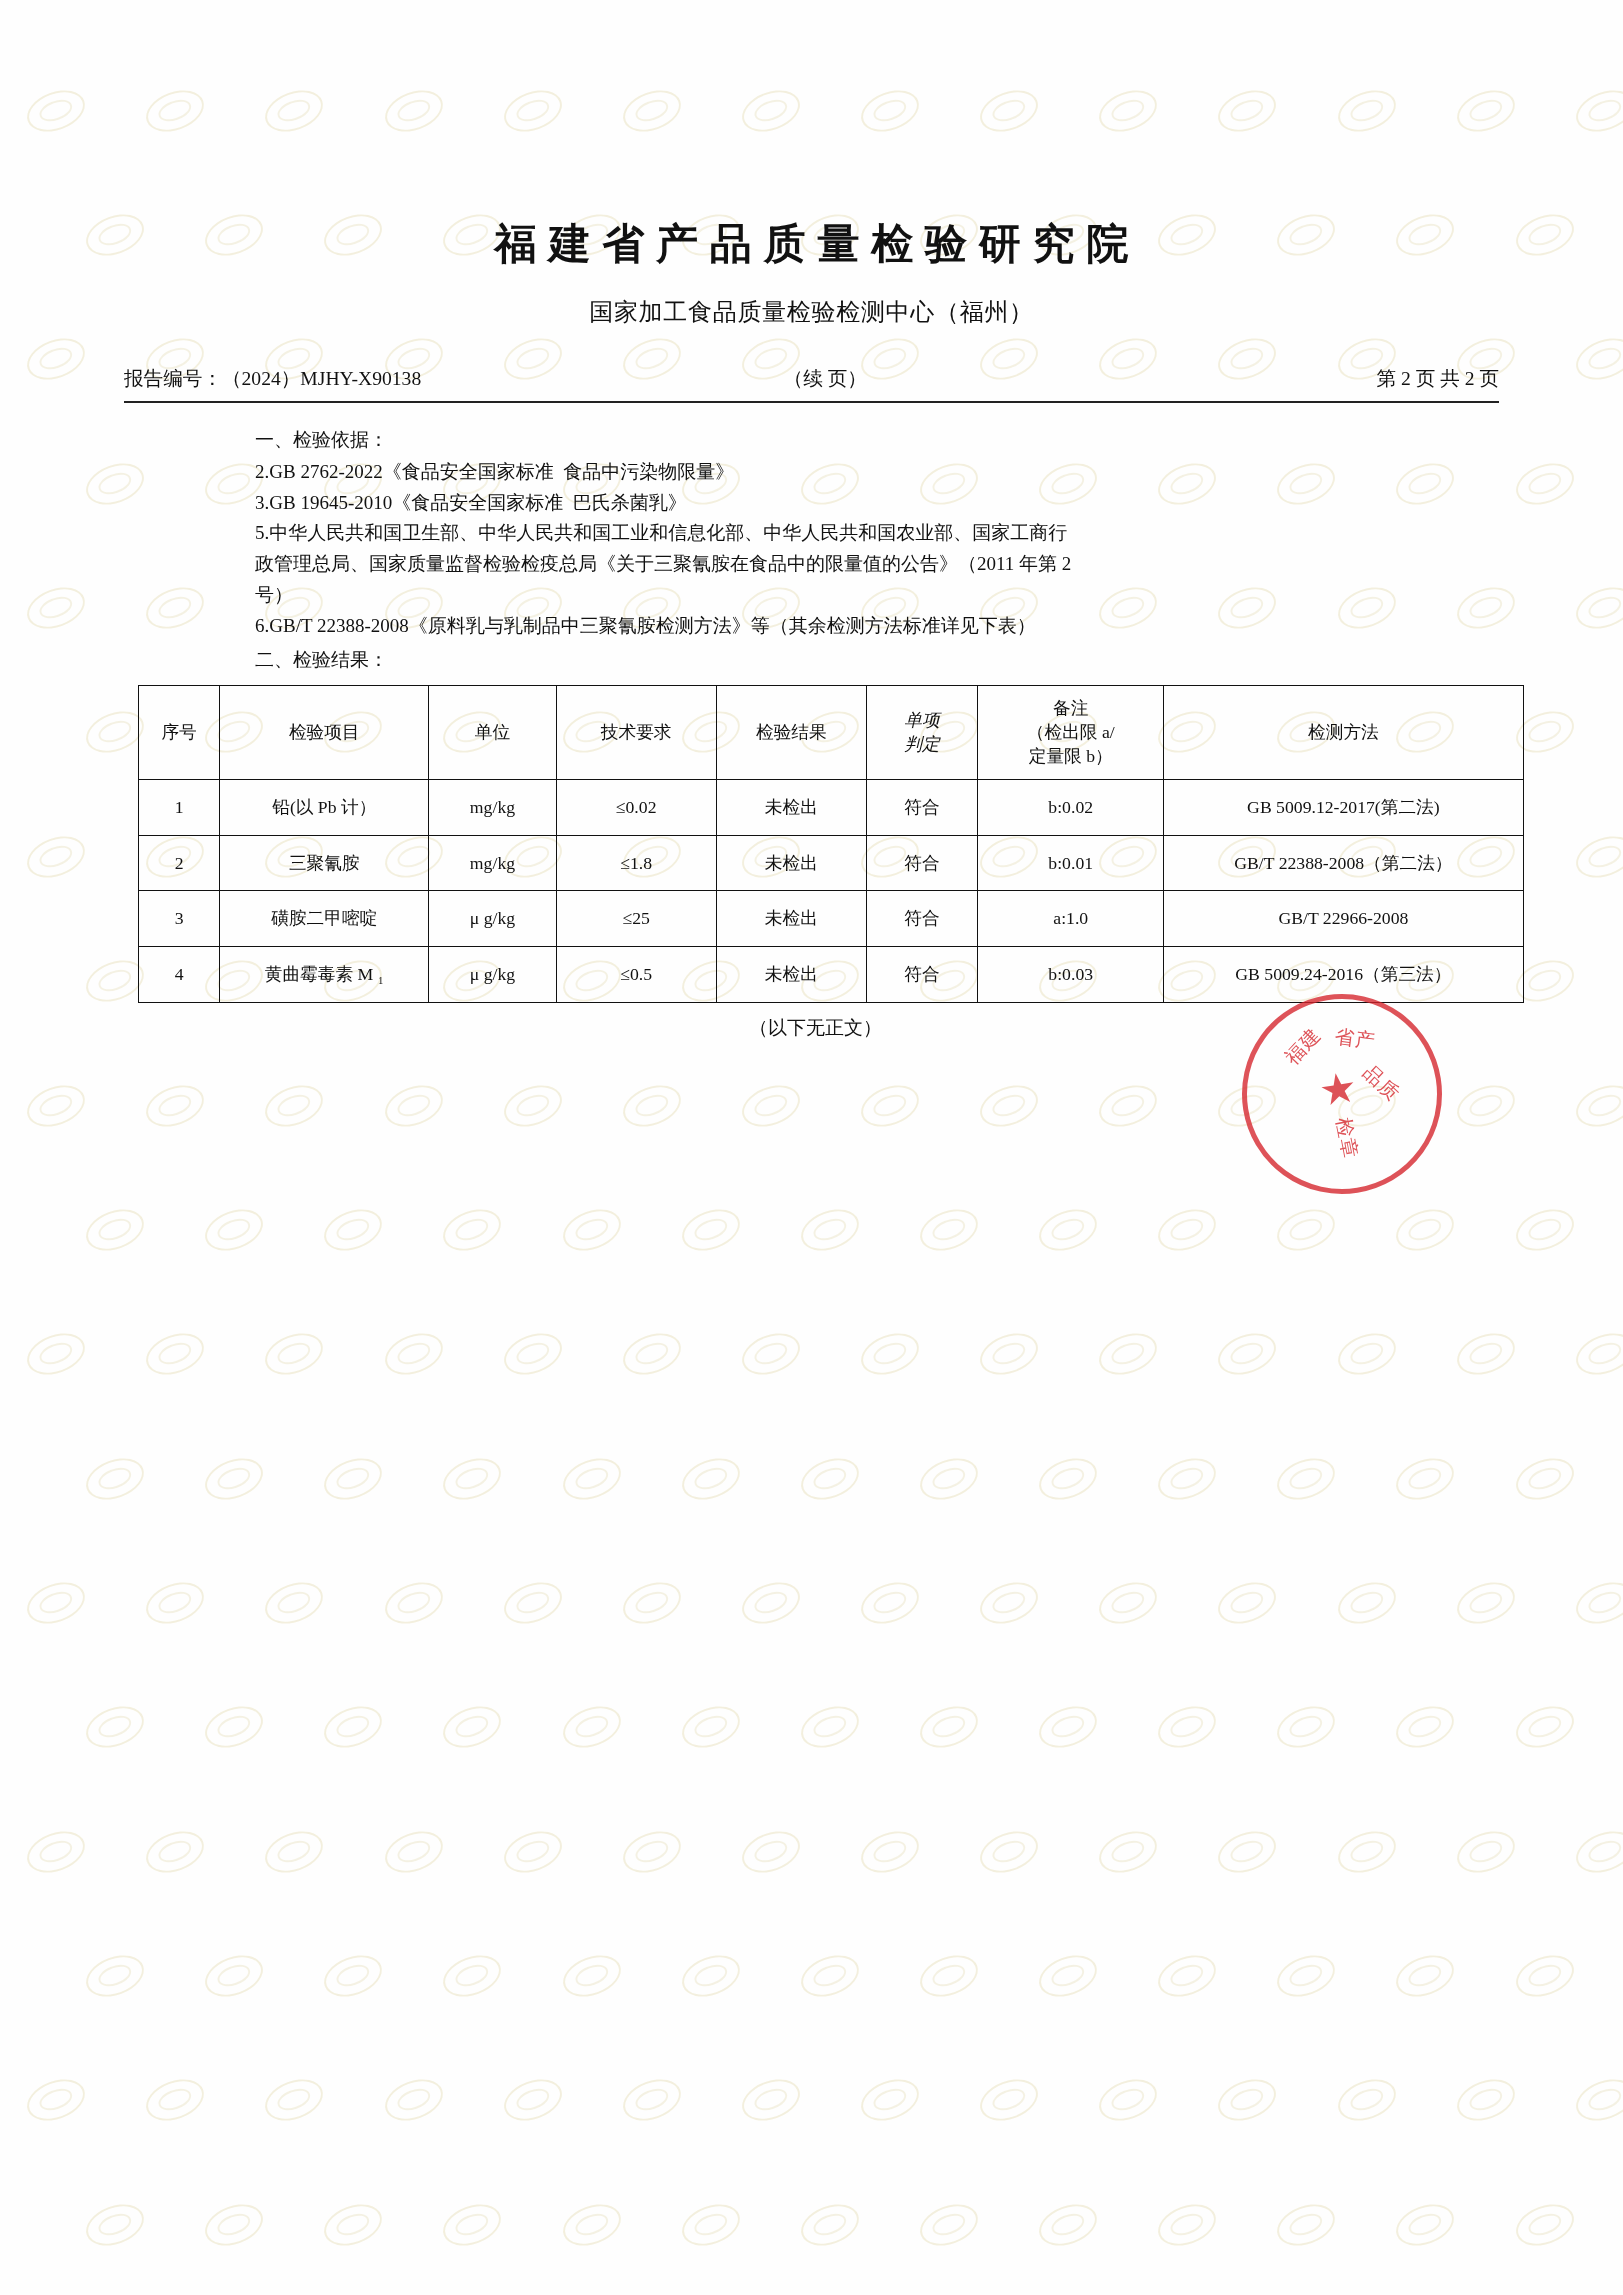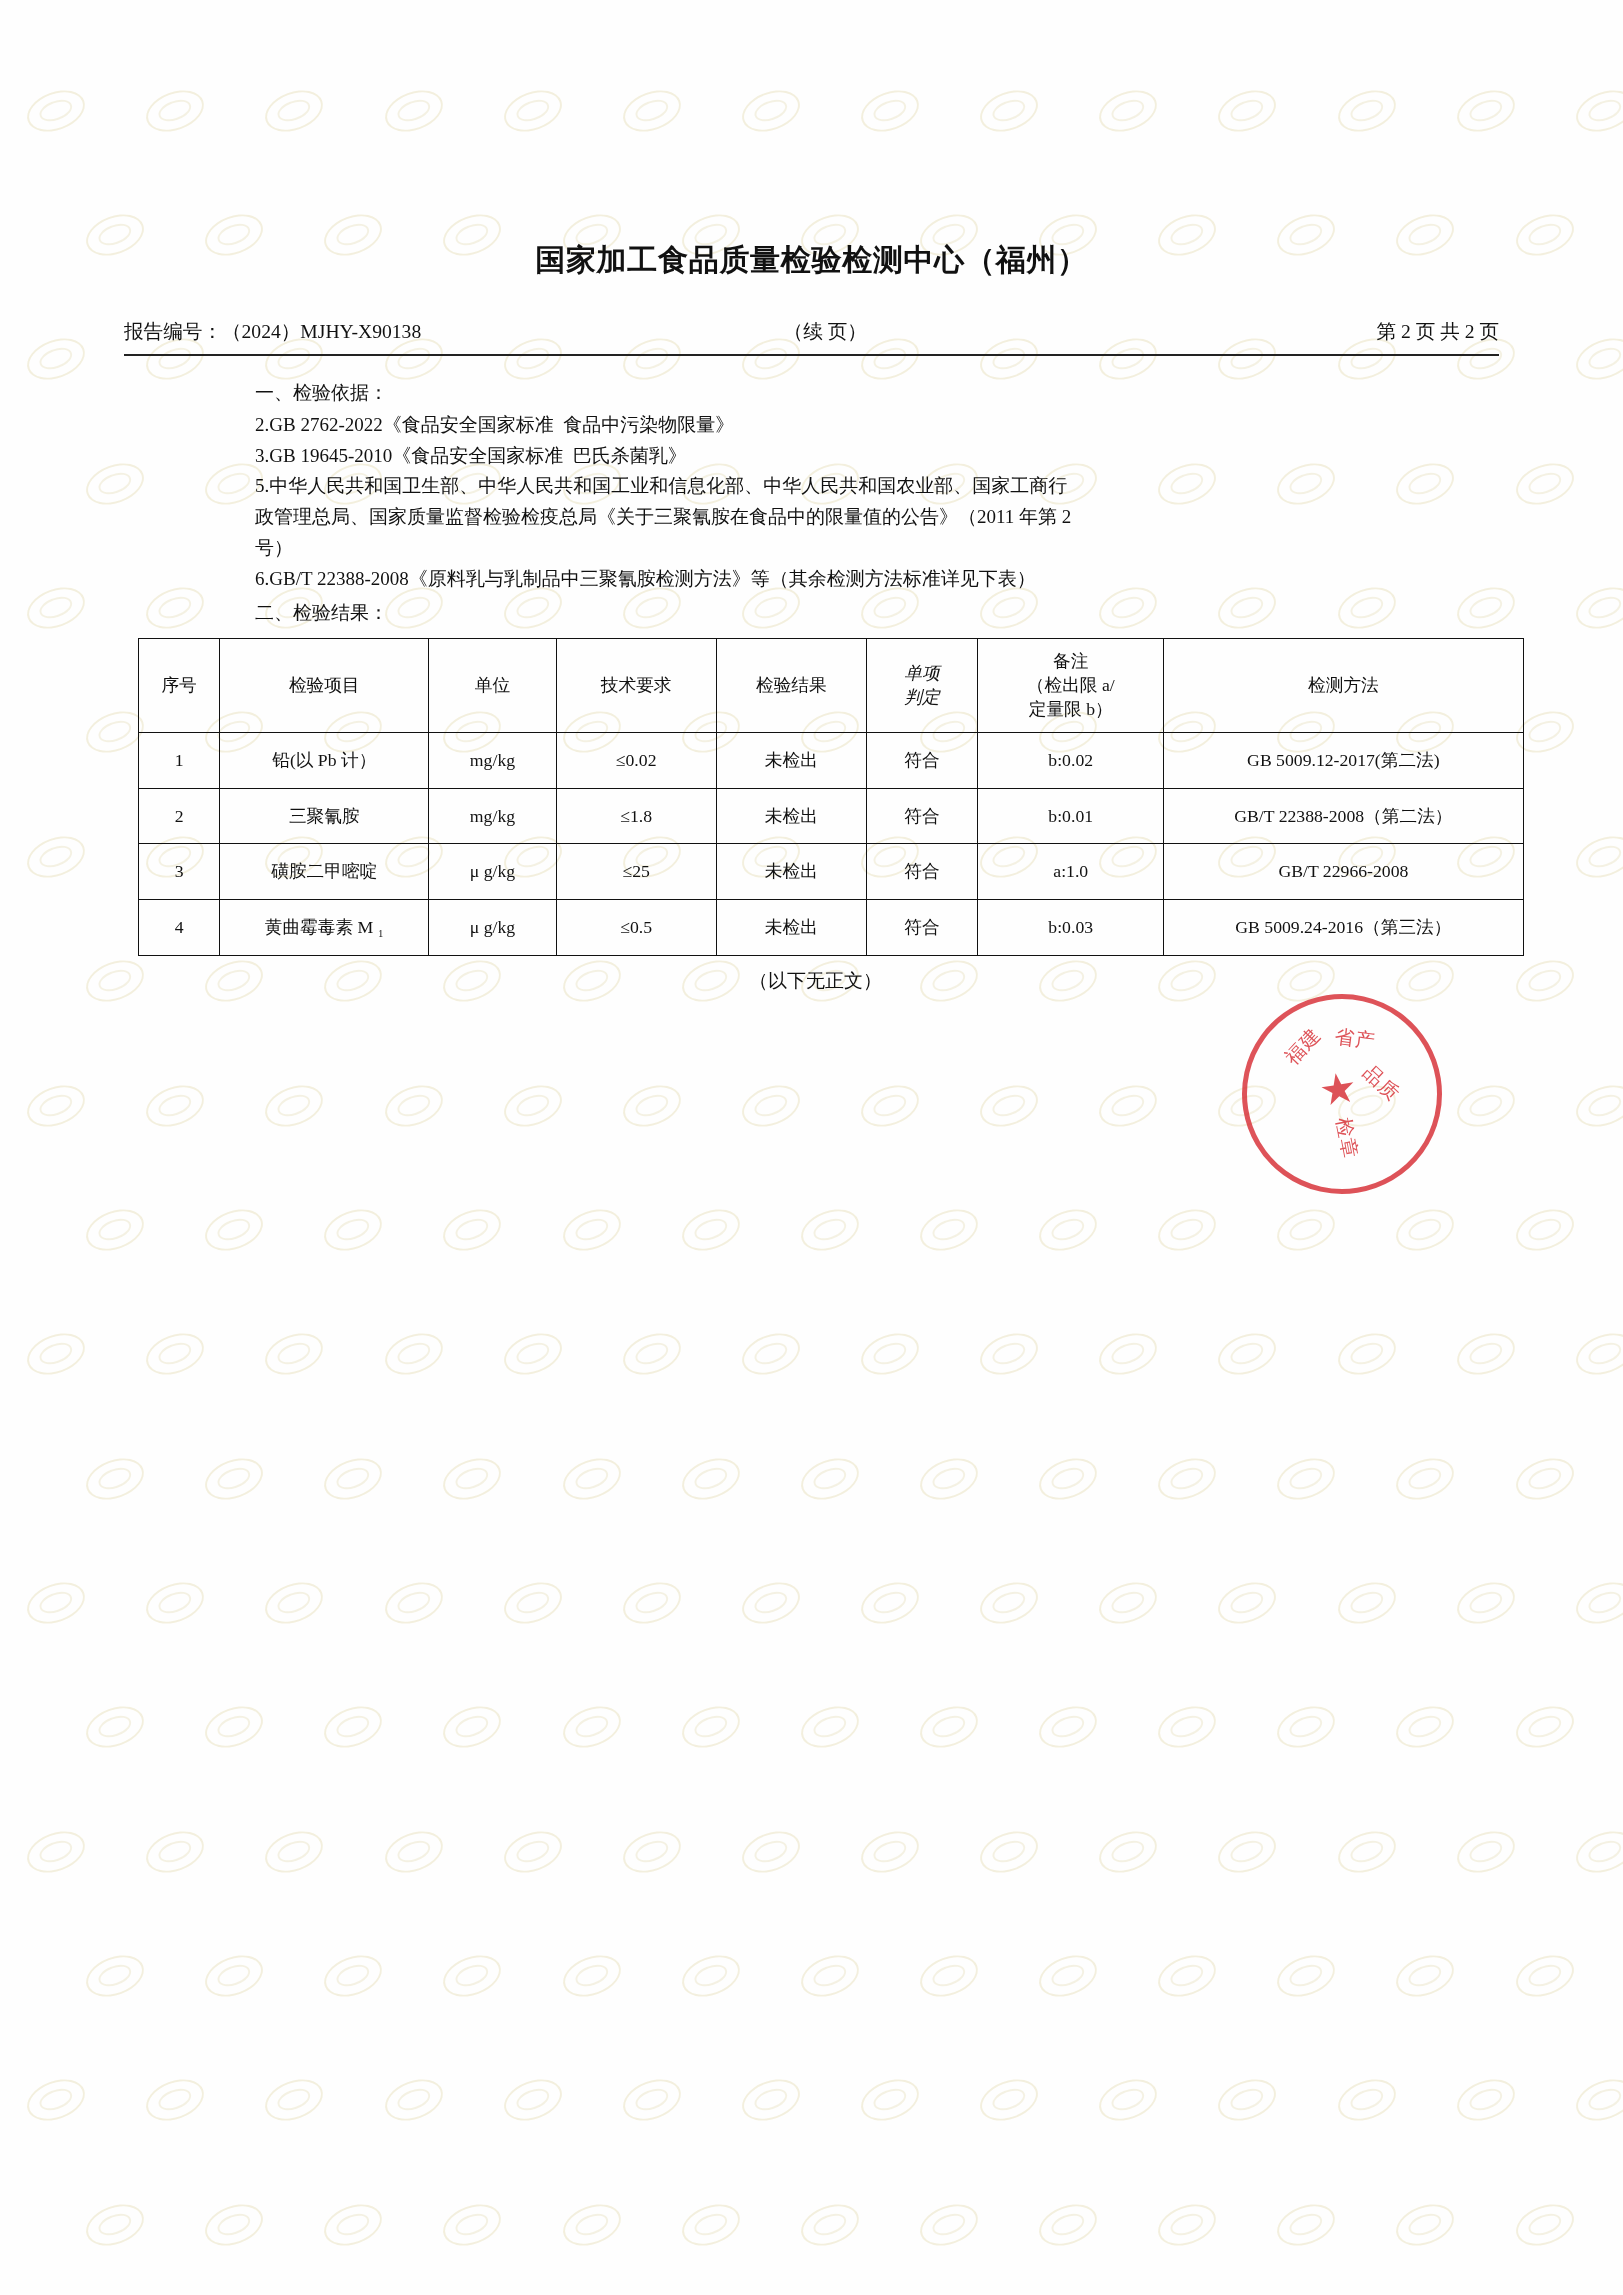--- a/index.html
+++ b/index.html
@@ -57,22 +57,22 @@
   }
   .org-title {
     font-size: 42px;
     letter-spacing: 11.8px;
     font-weight: bold;
     font-family: "Liberation Serif", serif;
     margin: 0;
     padding-left: 11.8px;
   }
   .center-title {
-    font-size: 30px;
-    font-weight: bold;
+    font-size: 24px;
+    font-weight: normal;
     margin-top: 23.6px;
     letter-spacing: 0.7px;
   }
   .doc-title {
     font-size: 37px;
     font-weight: bold;
     letter-spacing: 17px;
     margin-top: 27.5px;
     padding-left: 17px;
   }
@@ -419,20 +419,21 @@
       <div class="wm" style="left: 1038px; top: 2206px;"></div>
       <div class="wm" style="left: 1157px; top: 2206px;"></div>
       <div class="wm" style="left: 1276px; top: 2206px;"></div>
       <div class="wm" style="left: 1395px; top: 2206px;"></div>
       <div class="wm" style="left: 1515px; top: 2206px;"></div>
     </div>
 
   <div class="content">
 
     <div class="header">
+      <div class="org-title">福建省产品质量检验研究院</div>
       <div class="center-title">国家加工食品质量检验检测中心（福州）</div>
     </div>
 
     <div class="meta-row">
       <div class="meta-left">
         <span>报告编号：</span><span>（2024）MJHY-X90138</span>
       </div>
       <div class="meta-center">（续 页）</div>
       <div class="meta-right">第 2 页  共 2 页</div>
     </div>

